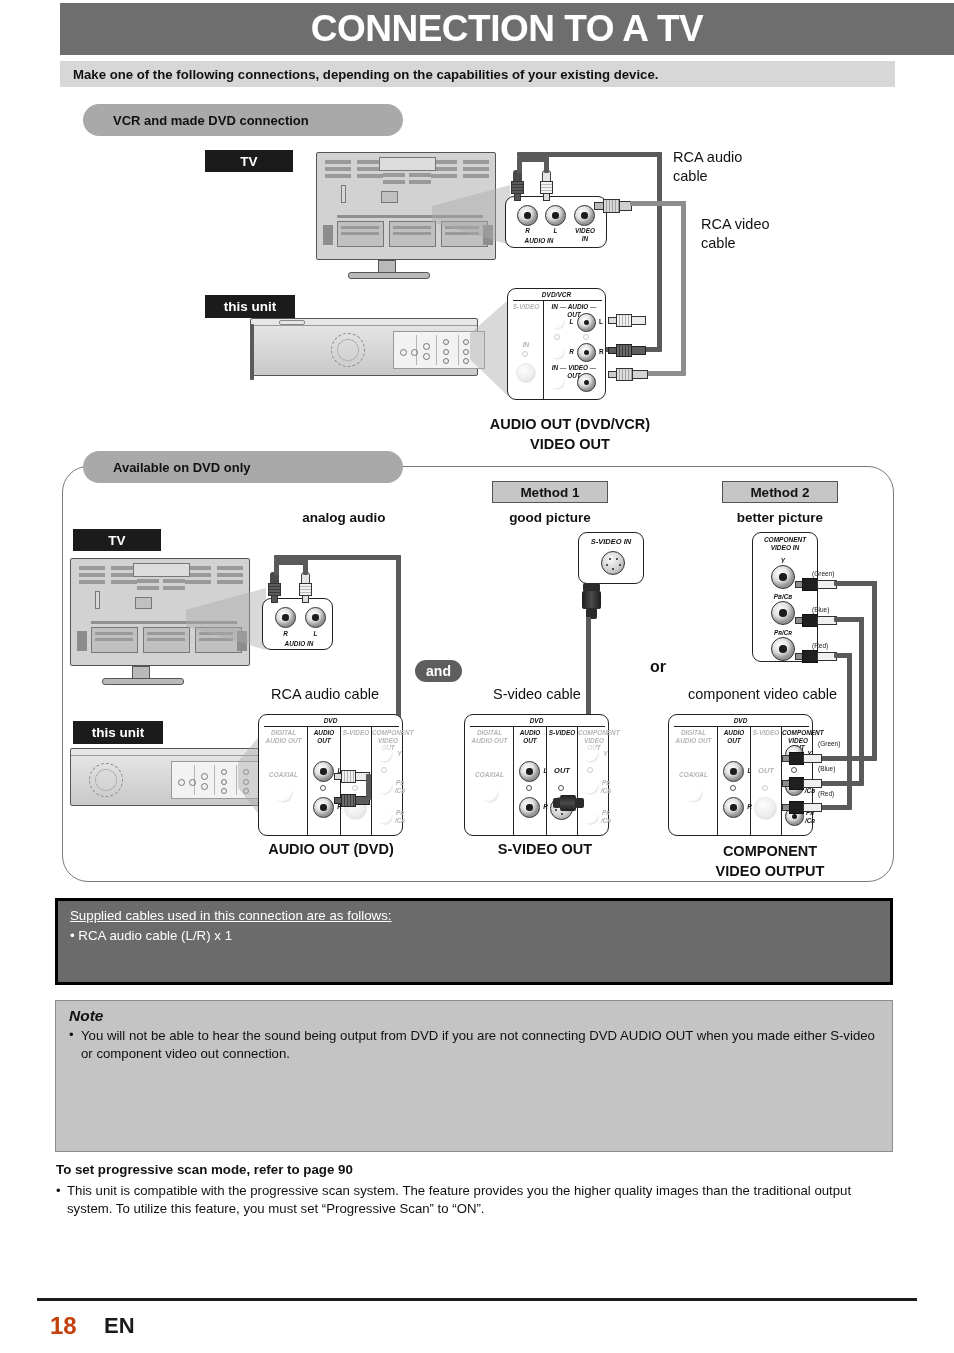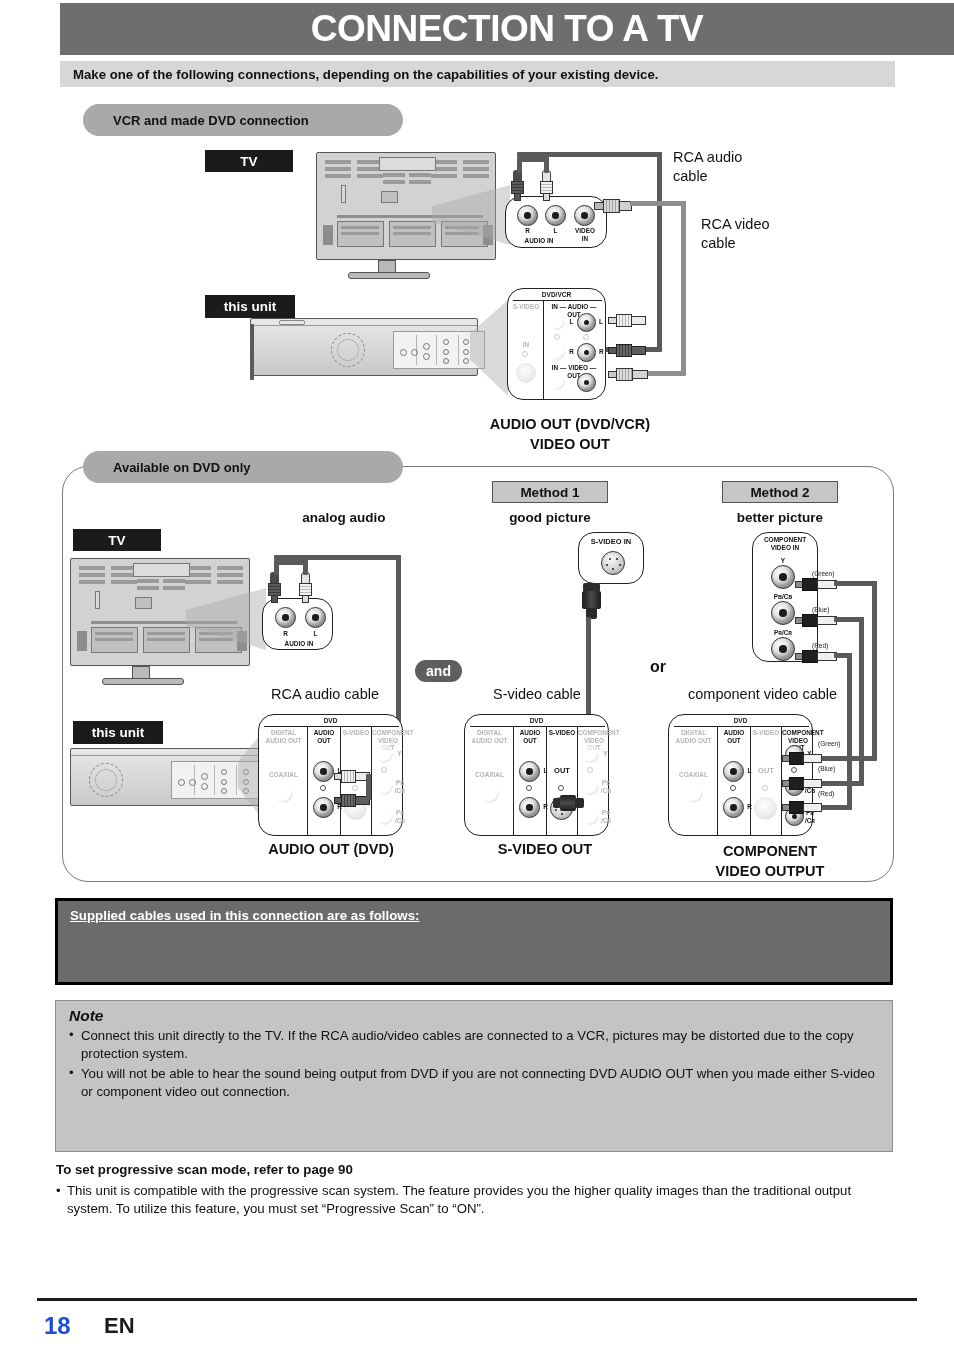--- a/index.html
+++ b/index.html
@@ -90,21 +90,21 @@
   .oc-2 { left: 200px; top: 841px; width: 262px; }
   .oc-3 { left: 440px; top: 841px; width: 210px; }
   .oc-4 { left: 660px; top: 841px; width: 220px; line-height: 20px; }
 
   
   .supplied {
     position: absolute; left: 55px; top: 898px; width: 838px; height: 87px;
     background: #6b6b6b; border: 3px solid #000; color: #fff;
     padding: 7px 12px 0 12px;
   }
-  .supplied .hd { font-size: 13.3px; font-weight: bold; text-decoration: underline; margin-bottom: 4px; }
+  .supplied .hd { font-size: 13.3px; font-weight: normal; text-decoration: underline; margin-bottom: 4px; }
   .supplied .li { font-size: 13.3px; line-height: 18.5px; }
 
   
   .notebox {
     position: absolute; left: 55px; top: 1000px; width: 838px; height: 152px;
     background: #c4c4c4; border: 1.5px solid #8d8d8d; padding: 6px 13px 0 13px;
   }
   .notebox .nh { font-size: 15.5px; font-weight: bold; font-style: italic; margin-bottom: 2px; }
   .notebox ul { list-style: none; }
   .notebox li { font-size: 13.2px; line-height: 17.5px; padding-left: 12px; position: relative; margin-bottom: 3px; }
@@ -114,21 +114,21 @@
   
   .prog-hd { position: absolute; left: 56px; top: 1162px; font-size: 13.3px; font-weight: bold; }
   .prog-bd {
     position: absolute; left: 56px; top: 1182px; width: 800px;
     font-size: 13.2px; line-height: 17.5px; padding-left: 11px;
   }
   .prog-bd::before { content: "\2022"; position: absolute; left: 0; top: 0; }
 
   
   .footer-rule { position: absolute; left: 37px; top: 1298px; width: 880px; height: 3px; background: #1b1b1b; }
-  .pg-num { position: absolute; left: 44px; top: 1312px; font-size: 24px; font-weight: bold; color: #1d4ed8; }
+  .pg-num { position: absolute; left: 50px; top: 1312px; font-size: 24px; font-weight: bold; color: #c2410c; }
   .pg-lang { position: absolute; left: 104px; top: 1313px; font-size: 22px; font-weight: bold; color: #1b1b1b; }
 
   
   .tvpic {
     position: absolute; background: #d2d2d2; border: 1.4px solid #555; border-radius: 2px;
   }
   .tvpic .vent { position: absolute; background: #9a9a9a; }
   .tvpic .bezel { position: absolute; border: 1.2px solid #777; background: #c0c0c0; }
   .tvstand { position: absolute; background: #b9b9b9; border: 1.2px solid #555; }
 
@@ -140,21 +140,21 @@
     border: 1.4px solid #555; border-radius: 2px;
   }
   .unit1 { left: 250px; top: 318px; width: 228px; height: 58px; }
   .unit2 { left: 70px;  top: 748px; width: 228px; height: 58px; }
   .fan { position: absolute; border: 1.5px dashed #8a8a8a; border-radius: 50%; }
 
   
   .panel {
     position: absolute; background: #ffffff; border: 1.5px solid #222;
   }
-  .panel-r { border-radius: 16px; }
+  .panel-r { border-radius: 9px; font-style: italic; }
   .ptitle {
     position: absolute; width: 100%; text-align: center;
     font-size: 6.5px; font-weight: bold; color: #111;
   }
   .plbl { position: absolute; font-size: 6.4px; font-weight: bold; color: #111; text-align: center; line-height: 7.5px; }
   .plbl.dim { color: #b4b4b4; }
   .plbl.big { font-size: 7.5px; }
   .vdiv { position: absolute; width: 1.2px; background: #222; }
   .hdr-line { position: absolute; height: 1.2px; background: #222; }
 
@@ -681,26 +681,26 @@
 <div class="plug" style="left:782px;top:801px;width:40px;height:13px">
   <div class="barrel" style="left:0;top:3px;width:8px;height:7px;background:#8d8d8d;border:1px solid #333"></div>
   <div class="barrel" style="left:7px;top:0;width:15px;height:13px;background:#1f1f1f;border:1px solid #111"></div>
   <div class="barrel" style="left:21px;top:2px;width:19px;height:9px;background:#f0f0f0;border:1px solid #333"></div>
 </div>
 <div class="outcap oc-4" style="white-space:pre-line">COMPONENT
 VIDEO OUTPUT</div>
 
 <div class="supplied">
   <div class="hd">Supplied cables used in this connection are as follows:</div>
+  <div class="li">• RCA audio cable (L/R) x 1</div>
 </div>
 
 <div class="notebox">
   <div class="nh">Note</div>
   <ul>
-    <li>Connect this unit directly to the TV. If the RCA audio/video cables are connected to a VCR, pictures may be distorted due to the copy protection system.</li>
     <li>You will not be able to hear the sound being output from DVD if you are not connecting DVD AUDIO OUT when you made either S-video or component video out connection.</li>
   </ul>
 </div>
 
 <div class="prog-hd">To set progressive scan mode, refer to page 90</div>
 <div class="prog-bd">This unit is compatible with the progressive scan system. The feature provides you the higher quality images than the traditional output system. To utilize this feature, you must set “Progressive Scan” to “ON”.</div>
 
 <div class="footer-rule"></div>
 <div class="pg-num">18</div>
 <div class="pg-lang">EN</div>

